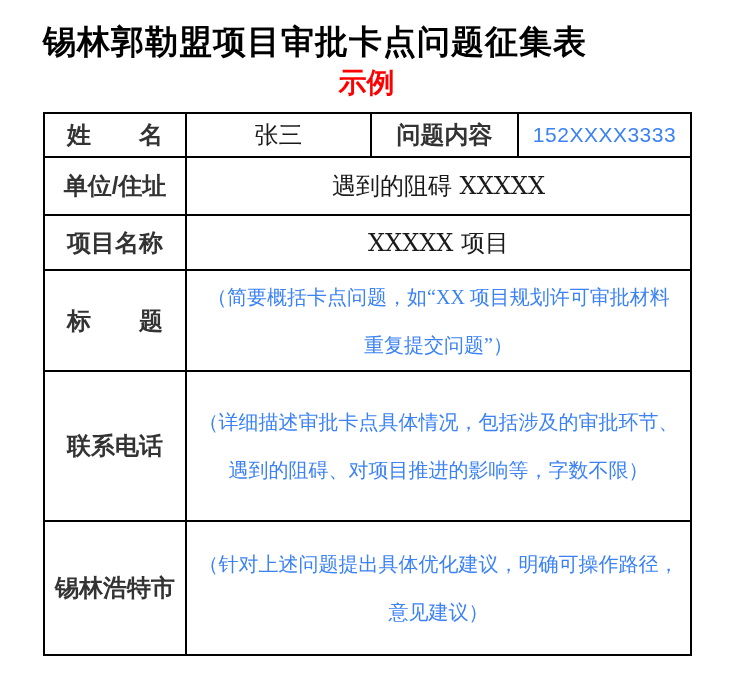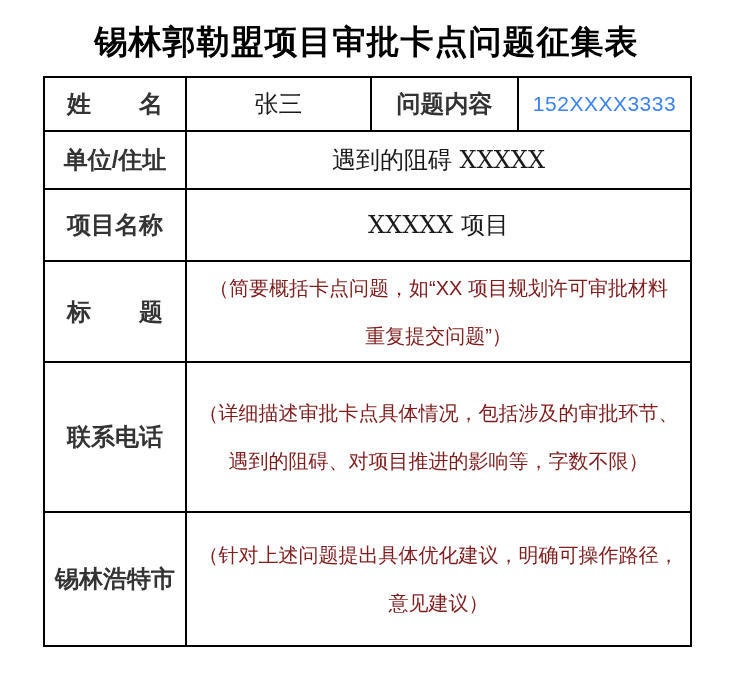--- a/index.html
+++ b/index.html
@@ -13,21 +13,21 @@
   }
   .page {
     width: 730px;
     height: 673px;
     background: #ffffff;
     box-sizing: border-box;
   }
   .doc-title {
     margin: 20px 43px 0 43px;
     width: 647px;
-    text-align: center;
+    text-align: left;
     font-family: "DejaVu Serif", "Liberation Serif", serif;
     font-weight: bold;
     font-size: 33px;
     line-height: 44px;
     color: #000000;
     letter-spacing: 1px;
   }
   .doc-subtitle {
     margin: 2px 43px 0 43px;
     width: 647px;
@@ -71,42 +71,43 @@
     font-size: 24px;
     color: #1a1a1a;
   }
   td.phone-value-cell {
     font-family: "Liberation Sans", sans-serif;
     font-size: 21px;
     color: #3b82f6;
     letter-spacing: 0.5px;
   }
   td.note-cell {
-    font-family: Liberation Sans, sans-serif;
+    font-family: Liberation Serif, serif;
     font-size: 20px;
-    color: #7f1d1d;
+    color: #3b82f6;
     line-height: 48px;
     white-space: pre-line;
   }
   td.note-center { text-align: center; }
   td.note-left   { text-align: left; padding-left: 10px; padding-right: 6px; }
-  tr.r-name    { height: 54px; }
+  tr.r-name    { height: 44px; }
   tr.r-org     { height: 58px; }
-  tr.r-project { height: 72px; }
+  tr.r-project { height: 55px; }
   tr.r-subject { height: 101px; }
   tr.r-issue   { height: 150px; }
   tr.r-advice  { height: 134px; }
 </style>
 </head>
 <body>
 
 <div class="page">
 
   <div class="doc-title">锡林郭勒盟项目审批卡点问题征集表</div>
 
+  <div class="doc-subtitle">示例</div>
 
   <table class="form-table">
     <colgroup>
       <col style="width:142px">
       <col style="width:185px">
       <col style="width:147px">
       <col style="width:173px">
     </colgroup>
 
     <tbody>

